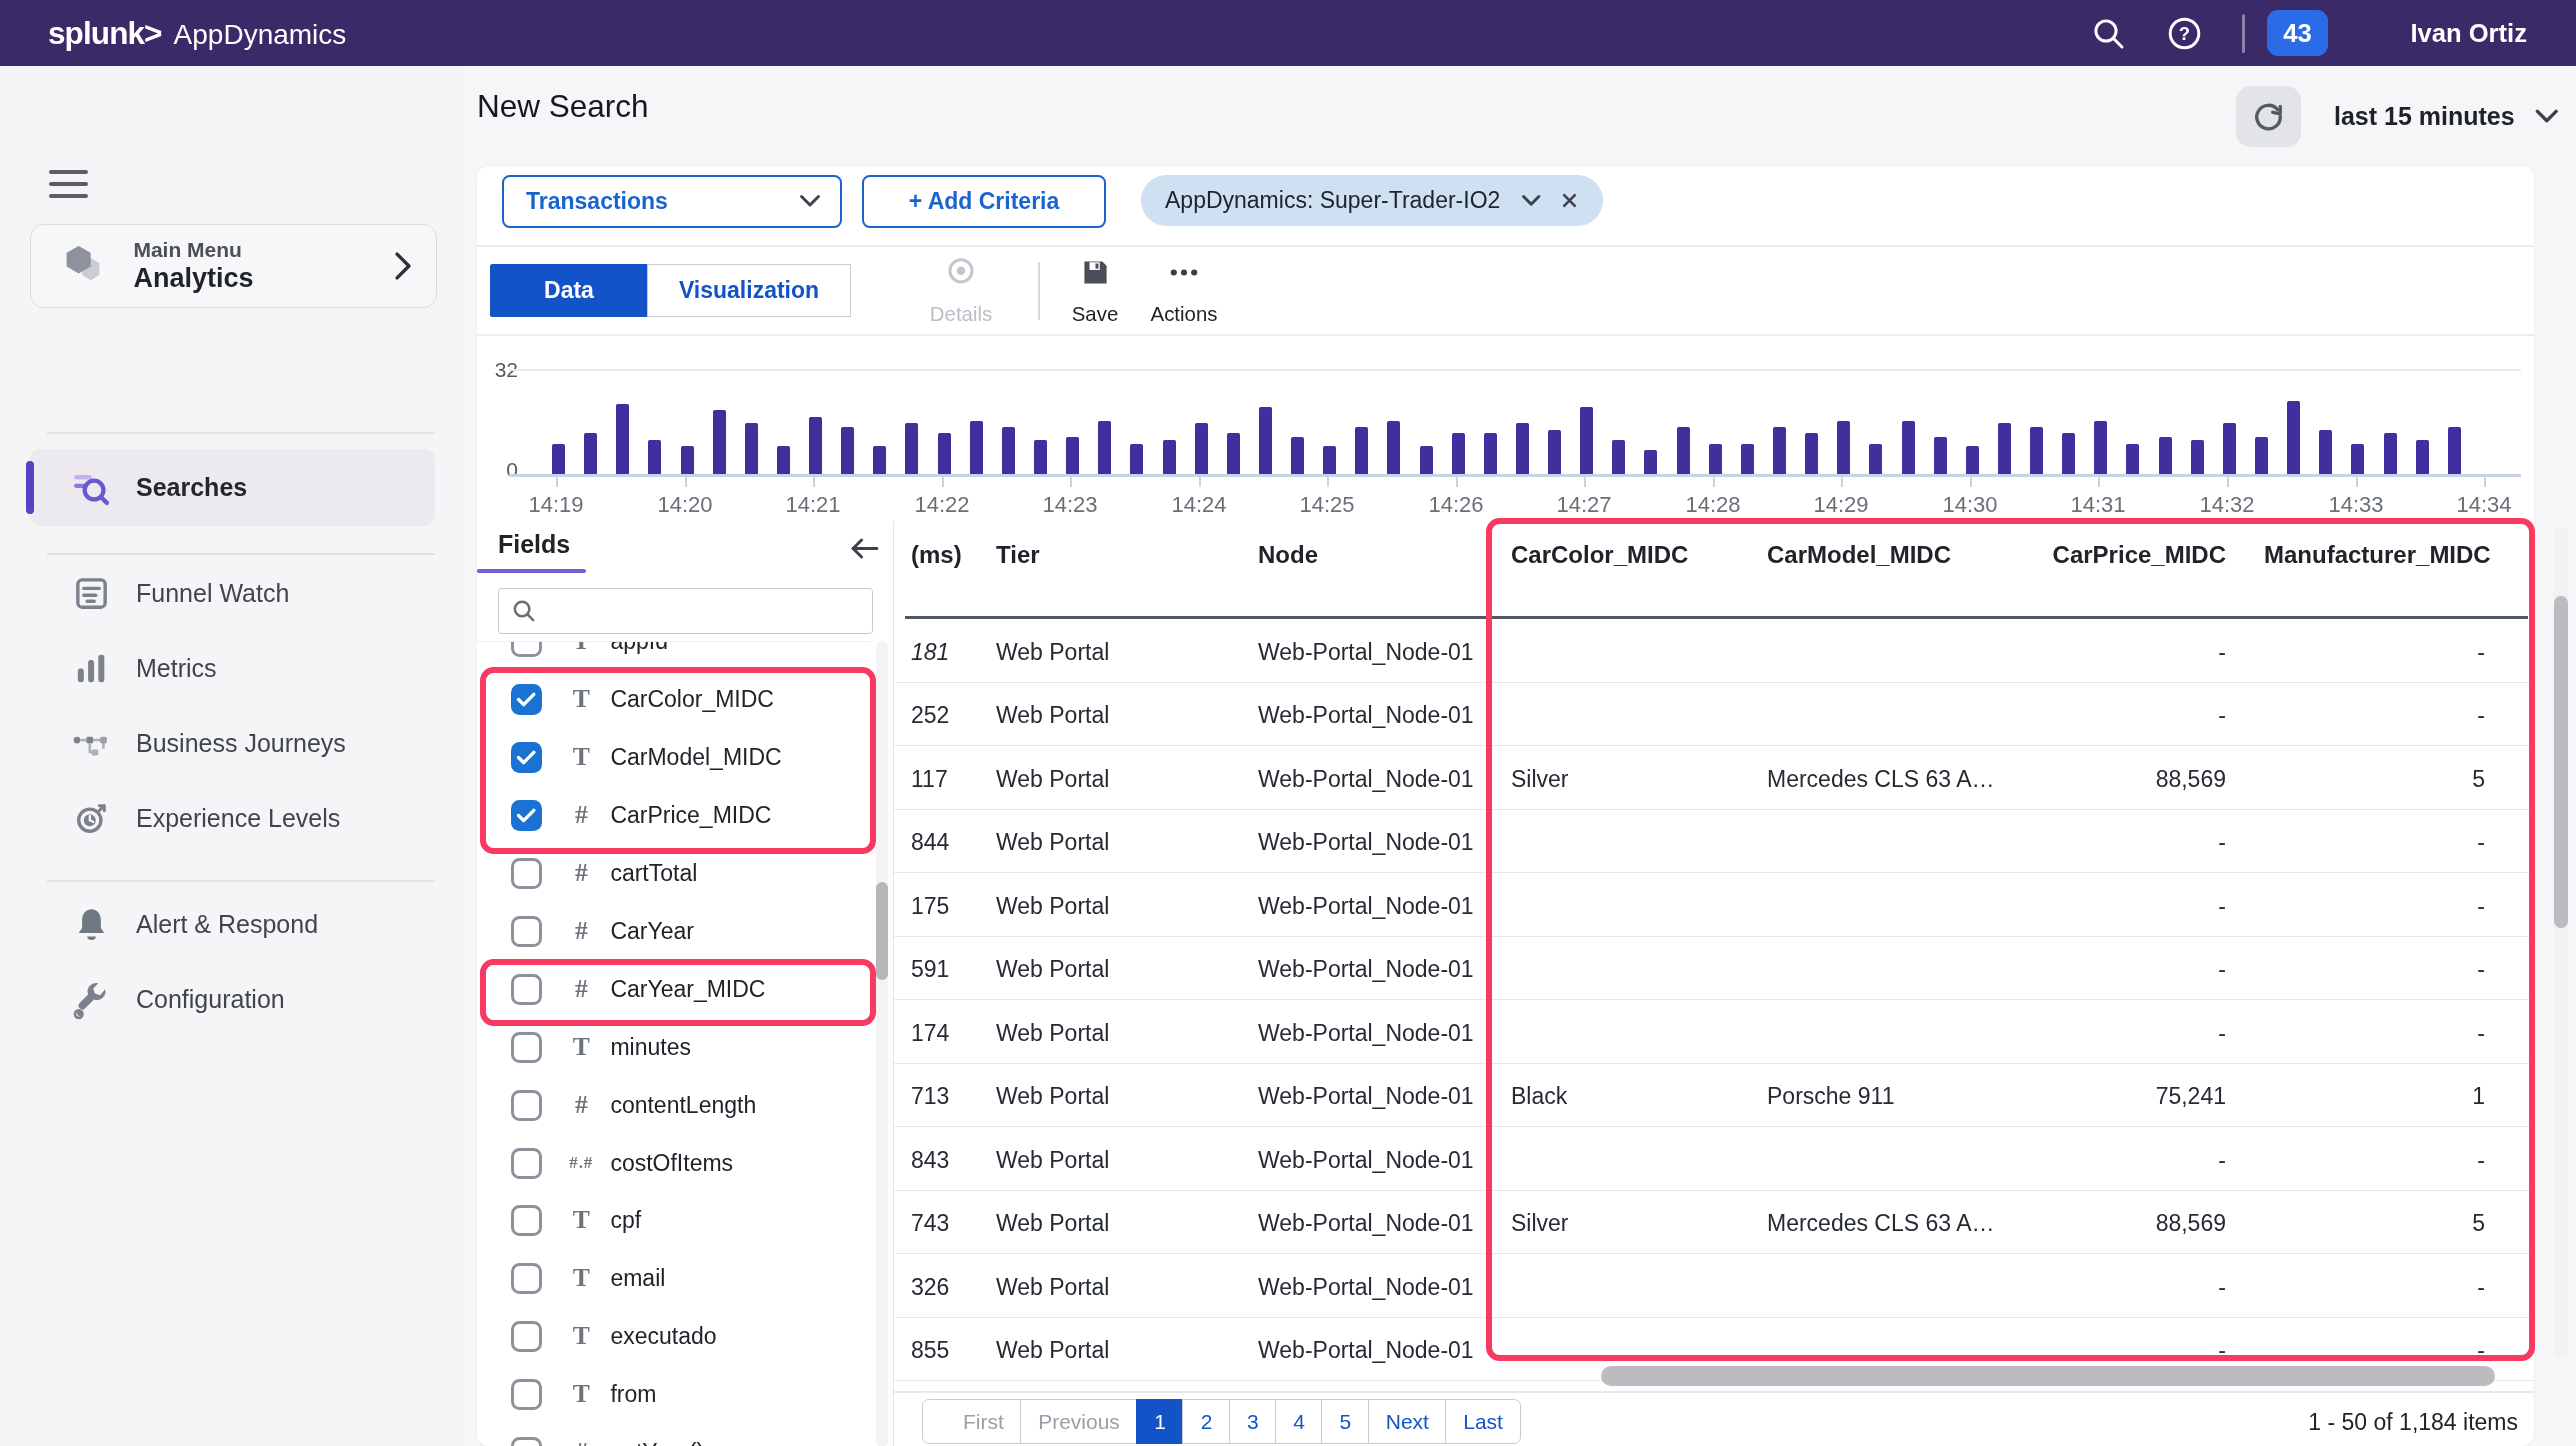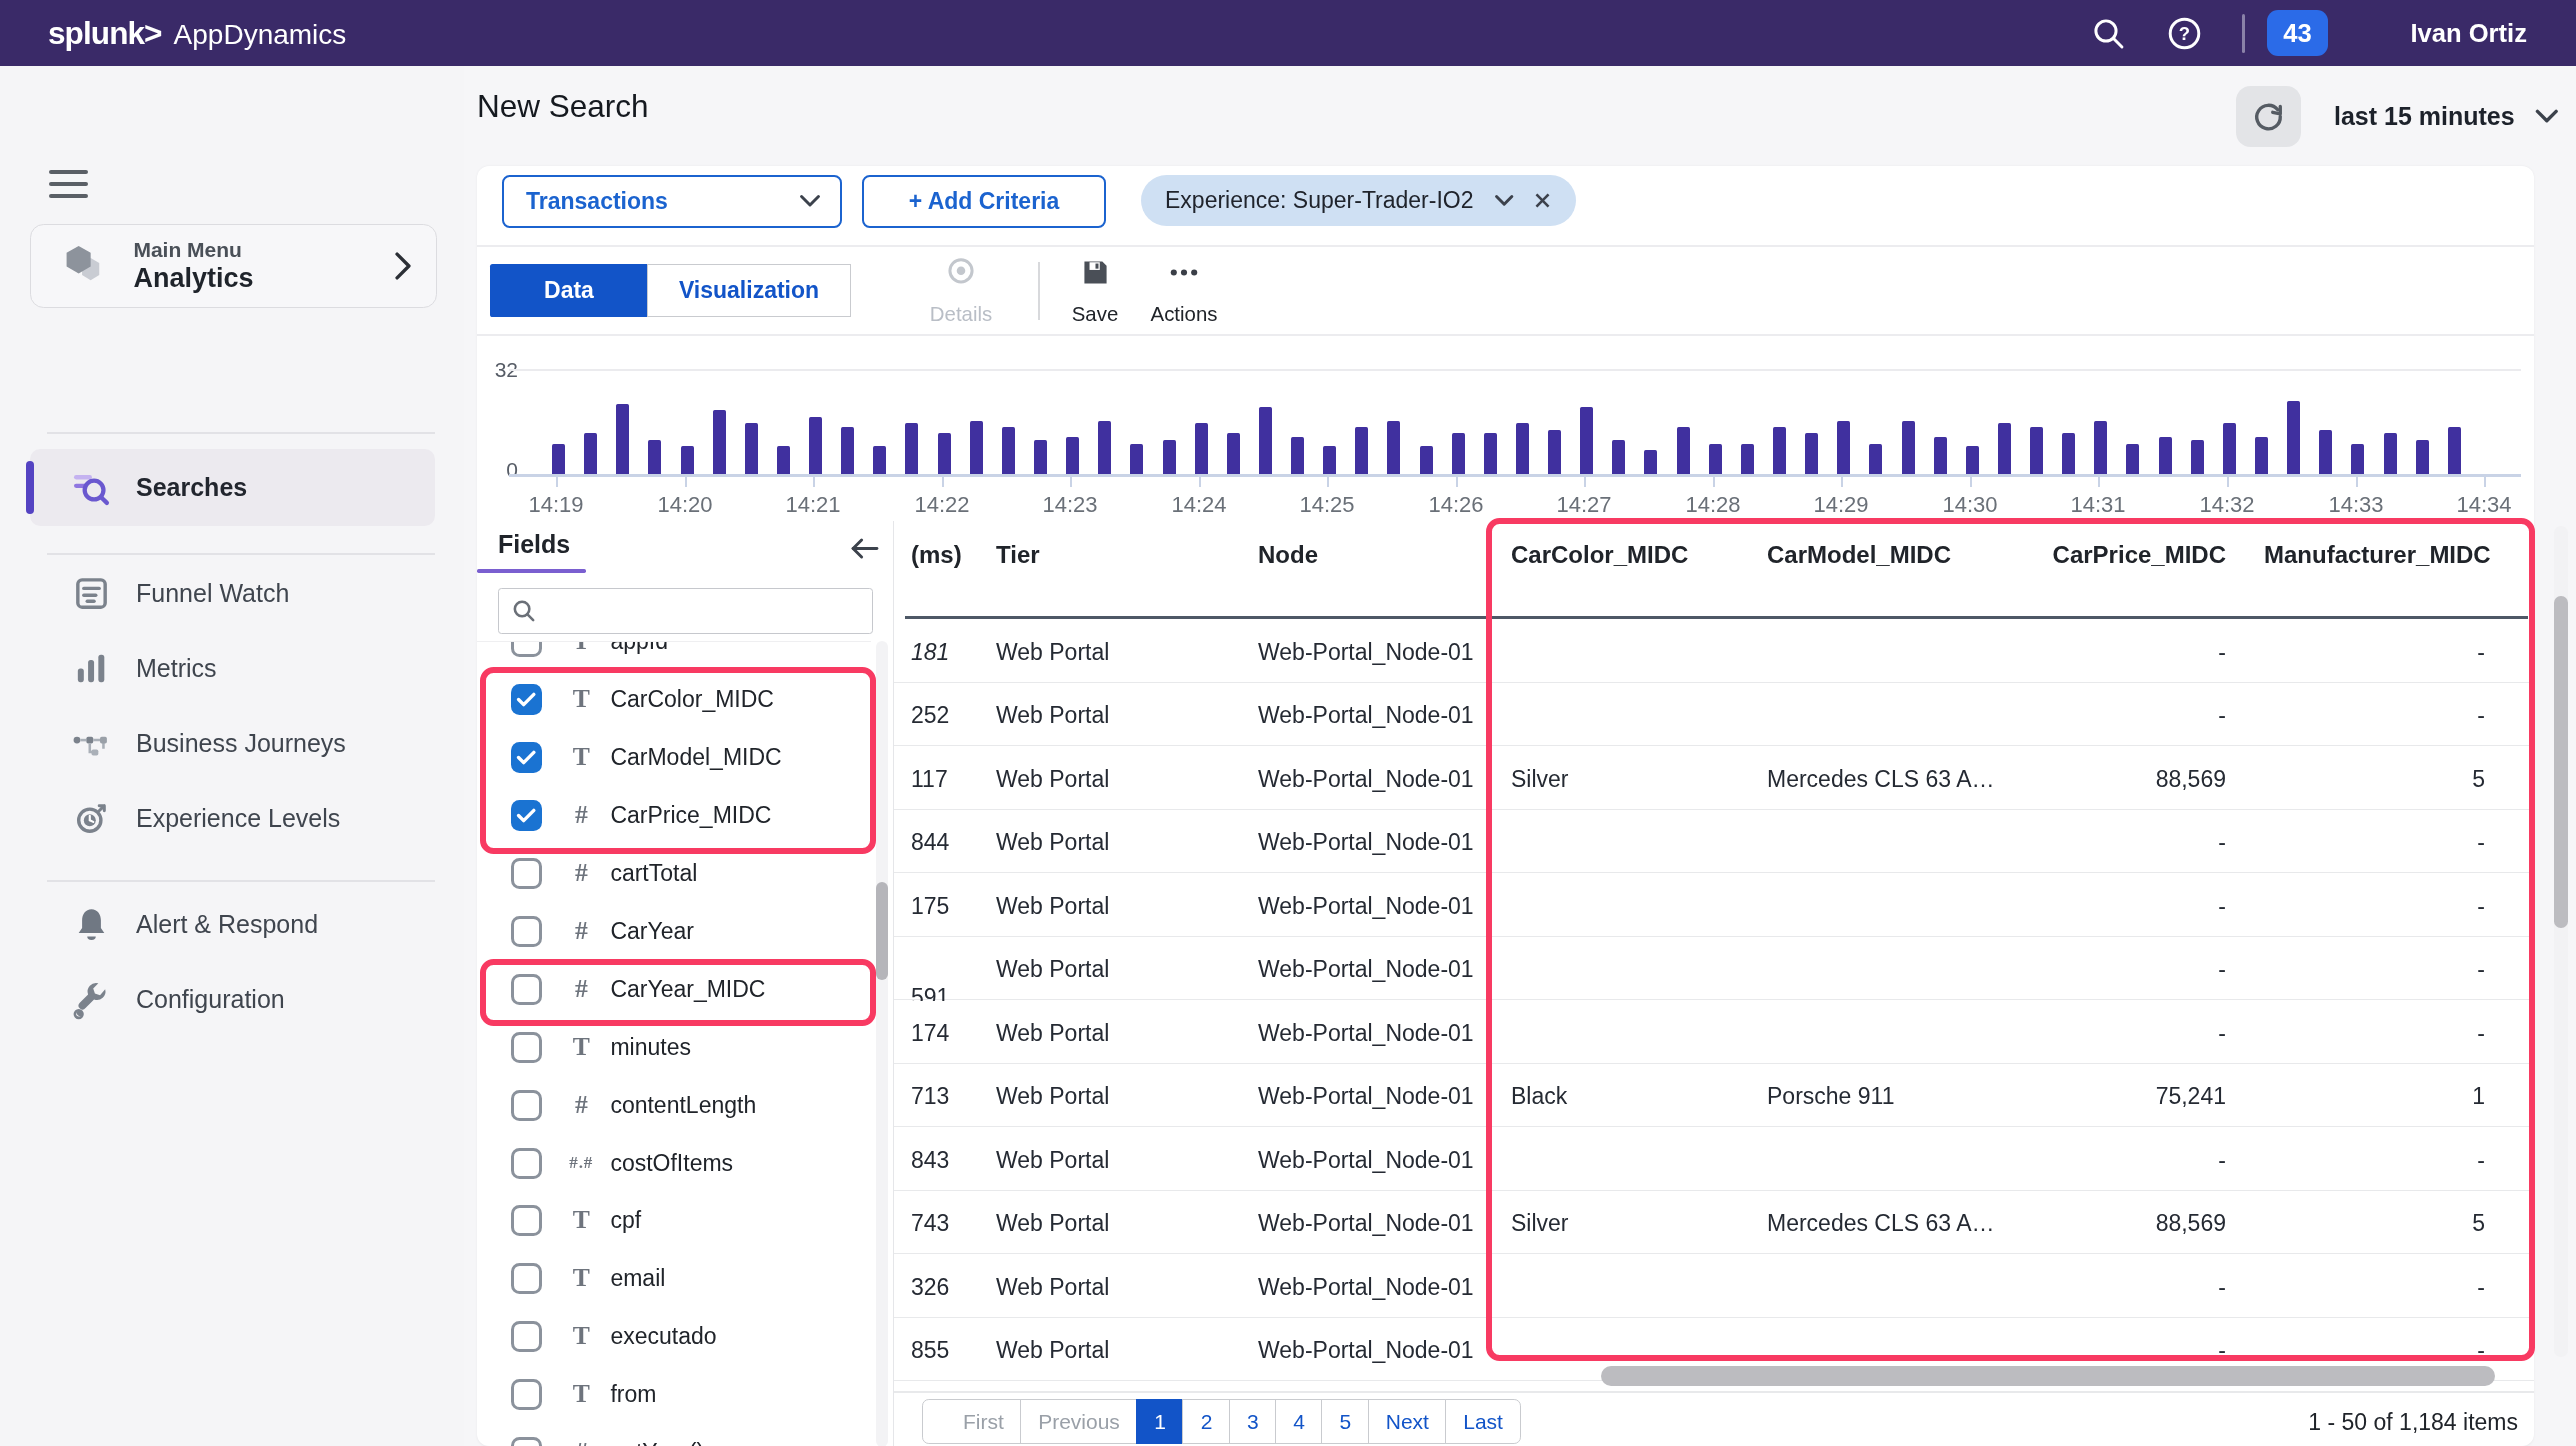--- a/index.html
+++ b/index.html
@@ -289,21 +289,21 @@
   <div class="card"></div>
 
   <div class="scope-select">
     <span class="scope-label">Transactions</span>
     <svg width="22" height="15.3" viewBox="0 0 26 18" style="margin-right:19px">
         <polyline points="3,3 13,13 23,3" fill="none" stroke="#3c424c" stroke-width="3.5" stroke-linecap="round" stroke-linejoin="round"></polyline>
       </svg>
   </div>
   <div class="add-criteria">+ Add Criteria</div>
   <div class="app-pill">
-    <span class="app-pill-label">Experience: Super-Trader-IO2</span>
+    <span class="app-pill-label">AppDynamics: Super-Trader-IO2</span>
     <svg width="20.4" height="13.6" viewBox="0 0 24 16" style="margin-left:20.4px">
         <polyline points="3,3 12,12 21,3" fill="none" stroke="#3c424c" stroke-width="3.5" stroke-linecap="round" stroke-linejoin="round"></polyline>
       </svg>
     <svg width="19" height="19" viewBox="0 0 22 22" style="margin-left:19px">
         <line x1="4" y1="4" x2="18" y2="18" stroke="#3c424c" stroke-width="3"></line>
         <line x1="18" y1="4" x2="4" y2="18" stroke="#3c424c" stroke-width="3"></line>
       </svg>
   </div>
 
   <div class="hline" style="left:477px;top:245px;width:2057px"></div>
@@ -598,21 +598,21 @@
         <div class="trow" style="top: 254px;">
           <span class="tcell" style="left: 17px; width: 77px; text-align: left;">175</span>
           <span class="tcell" style="left: 102px; width: 247px; text-align: left;">Web Portal</span>
           <span class="tcell" style="left: 364px; width: 247px; text-align: left;">Web-Portal_Node-01</span>
           <span class="tcell" style="left: 617px; width: 247px; text-align: left;"></span>
           <span class="tcell" style="left: 873px; width: 298px; text-align: left;"></span>
           <span class="tcell" style="left: 1093px; width: 239px; text-align: right;">-</span>
           <span class="tcell" style="left: 1370px; width: 221px; text-align: right;">-</span>
         </div>
         <div class="trow" style="top: 317px;">
-          <span class="tcell" style="left: 17px; width: 77px; text-align: left; margin-top: 28px;">591</span>
+          <span class="tcell" style="left: 17px; width: 77px; text-align: left;">591</span>
           <span class="tcell" style="left: 102px; width: 247px; text-align: left;">Web Portal</span>
           <span class="tcell" style="left: 364px; width: 247px; text-align: left;">Web-Portal_Node-01</span>
           <span class="tcell" style="left: 617px; width: 247px; text-align: left;"></span>
           <span class="tcell" style="left: 873px; width: 298px; text-align: left;"></span>
           <span class="tcell" style="left: 1093px; width: 239px; text-align: right;">-</span>
           <span class="tcell" style="left: 1370px; width: 221px; text-align: right;">-</span>
         </div>
         <div class="trow" style="top: 381px;">
           <span class="tcell" style="left: 17px; width: 77px; text-align: left;">174</span>
           <span class="tcell" style="left: 102px; width: 247px; text-align: left;">Web Portal</span>

